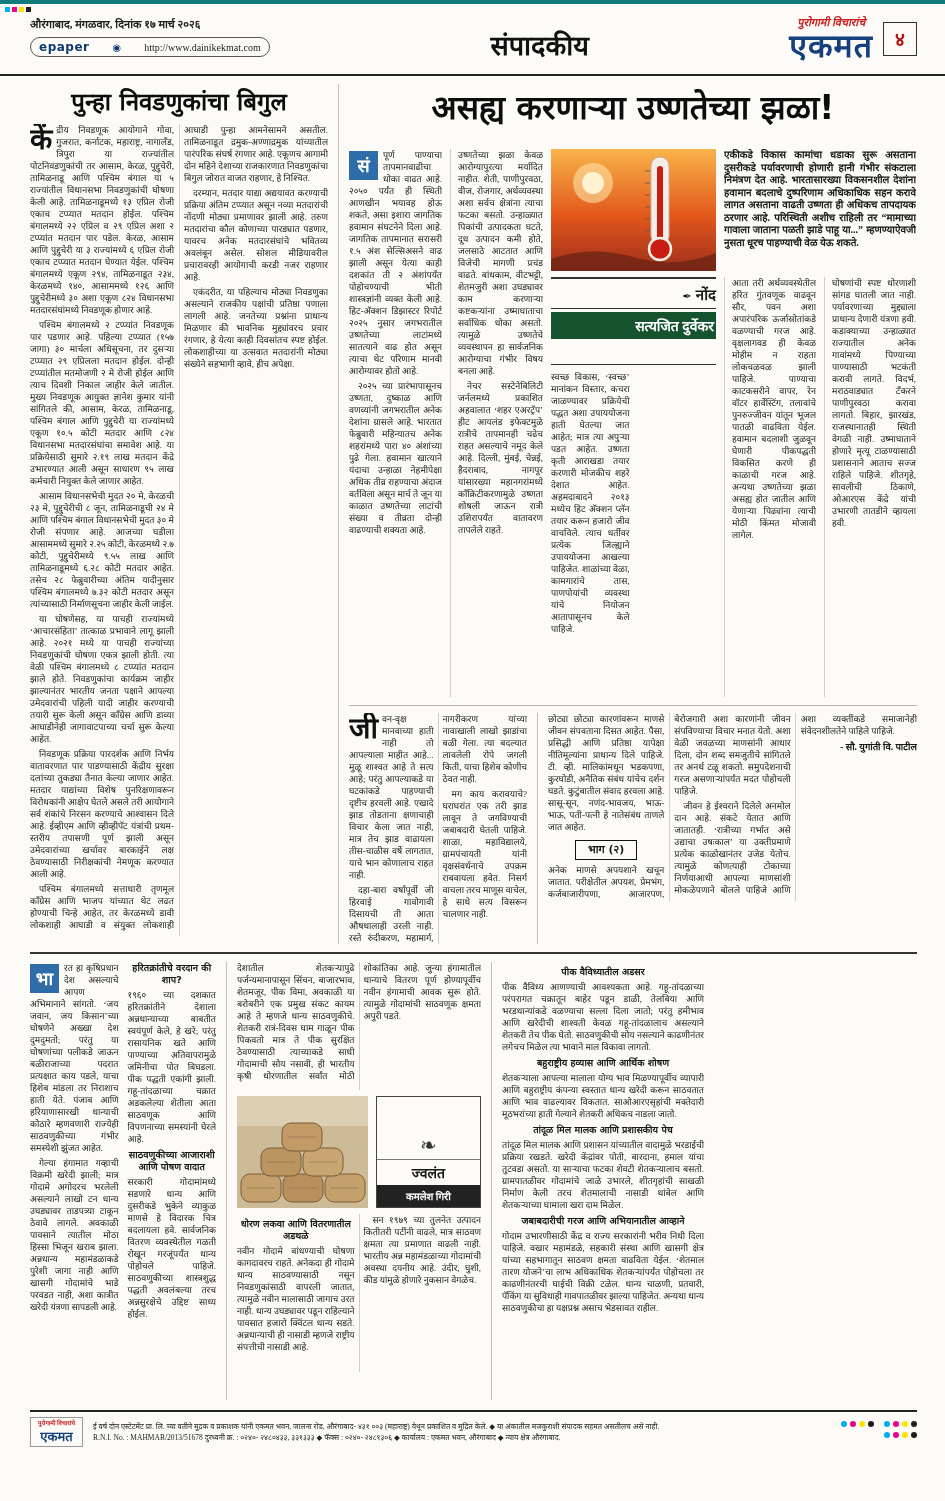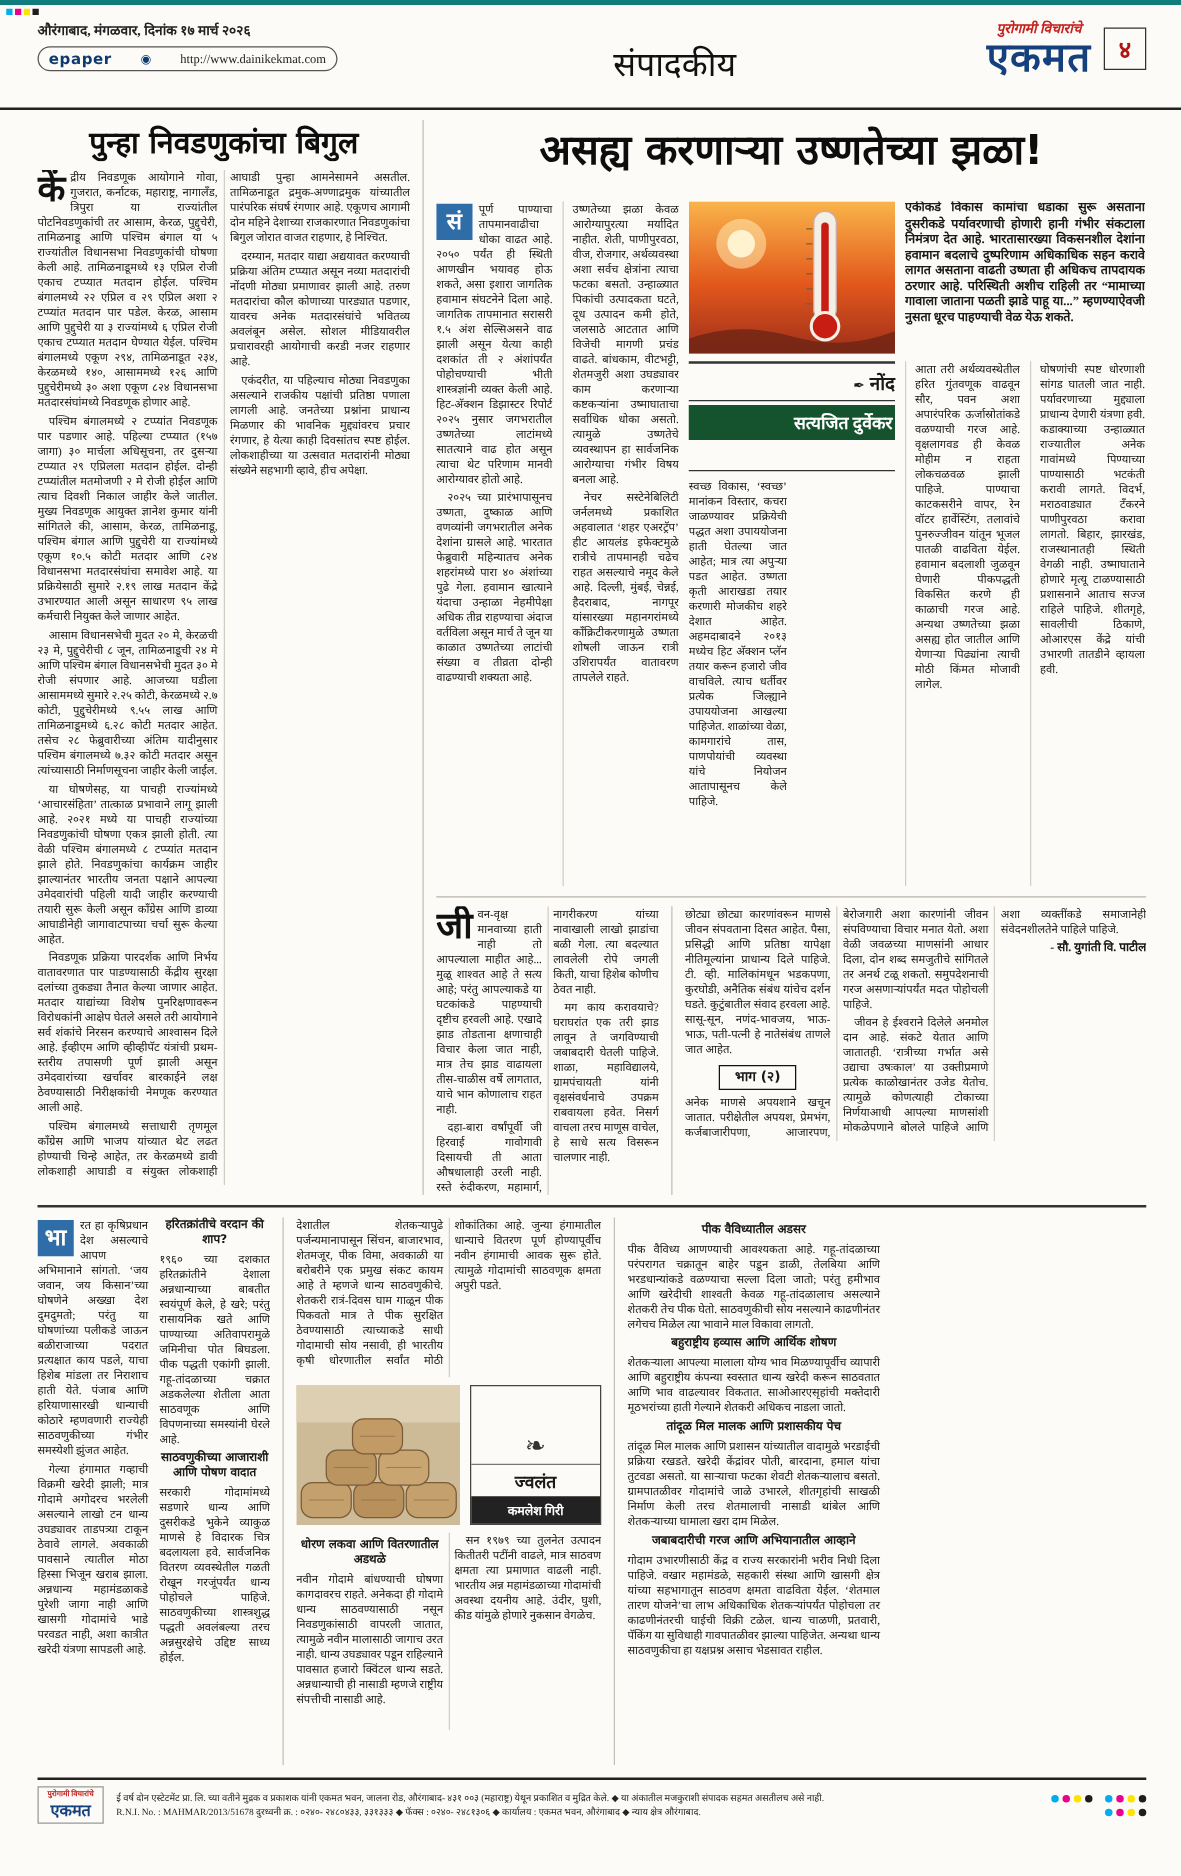--- a/index.html
+++ b/index.html
@@ -4,28 +4,28 @@
 <style>
   *{margin:0;padding:0;box-sizing:border-box}
   html,body{width:945px;background:#e9e7e2;font-family:"Liberation Serif","DejaVu Serif",serif}
   .page{position:relative;width:945px;height:1501px;background:#fcfbf7;overflow:hidden;color:#1a1a1a}
   .topbar{height:4px;background:#117c7c}
   .regmarks{position:absolute;top:7px;left:5px;display:flex;gap:2px}
   .regmarks i{width:5px;height:5px;display:block}
   .rc{background:#00adee}.rm{background:#ec018c}.ry{background:#ffe300}.rk{background:#1f1d1e}
 
   
-  .header{display:flex;justify-content:space-between;align-items:flex-start;padding:10px 28px 4px 30px;border-bottom:2px solid #222;margin:0 0 0 0;height:84px}
+  .header{display:flex;justify-content:space-between;align-items:flex-start;padding:10px 28px 4px 30px;border-bottom:2px solid #222;margin:0 0 0 0;height:72px}
   .header-left{width:260px}
   .dateline{font-size:11px;font-weight:bold;color:#222;margin-top:2px}
   .epaper-pill{display:inline-flex;align-items:center;gap:23px;border:1px solid #555;border-radius:10px;padding:2px 8px;margin-top:6px}
   .epaper-label{font-family:"DejaVu Sans",sans-serif;font-weight:bold;font-size:12px;color:#0e3a6e;letter-spacing:.5px}
   .globe{font-size:10px;color:#0e3a6e}
   .epaper-url{font-size:10px;color:#222}
-  .section-title{font-family:"DejaVu Sans",sans-serif;font-size:27px;font-weight:normal;color:#111;align-self:center;margin-top:4px}
+  .section-title{font-family:"DejaVu Sans",sans-serif;font-size:27px;font-weight:bold;color:#111;align-self:center;margin-top:4px}
   .header-right{display:flex;align-items:center;gap:10px}
   .masthead{text-align:center}
   .tagline{font-size:11px;font-weight:bold;color:#c6211f;font-style:italic}
   .mast-name{font-family:"DejaVu Sans",sans-serif;font-size:32px;line-height:34px;font-weight:bold;color:#14417e;letter-spacing:1px}
   .pageno{width:34px;height:34px;border:1px solid #333;display:flex;align-items:center;justify-content:center}
   .pageno span{font-size:19px;font-weight:bold;color:#b01513}
 
   
   .btxt{font-size:9px;line-height:12px;text-align:justify;color:#191919}
   .btxt .para{margin-bottom:3px}
@@ -85,21 +85,21 @@
   .gtext2{height:158px;column-count:2;column-gap:9px;overflow:hidden}
   .grain-right{flex:1;column-count:2;column-gap:11px;overflow:hidden}
   .subhead{font-family:"DejaVu Sans",sans-serif;font-weight:bold;font-size:9.5px;text-align:center;margin:4px 0 3px}
 
   
   .footer{margin:10px 28px 0 30px;border-top:2px solid #222;padding-top:5px;display:flex;gap:10px;align-items:center}
   .footer-logo{border:1px solid #999;padding:1px 7px;text-align:center;flex:0 0 auto}
   .footer-logo .ftag{font-size:6px;color:#c6211f;font-weight:bold}
   .footer-logo .fname{font-family:"DejaVu Sans",sans-serif;font-size:13px;font-weight:bold;color:#14417e}
   .footer-lines{flex:1}
-  .fline{display:flex;align-items:center;gap:10px;font-size:7.5px;line-height:11px;color:#222}
+  .fline{display:flex;align-items:flex-start;gap:10px;font-size:7.5px;line-height:11px;color:#222}
   .fline .ftext{flex:1;white-space:nowrap;overflow:hidden}
   .dots{display:flex;gap:3px;flex:0 0 auto}
   .dots i{width:6px;height:6px;border-radius:50%;display:block}
 </style>
 </head>
 <body>
 
 <div class="page">
   <div class="topbar"></div>
   <div class="regmarks">

